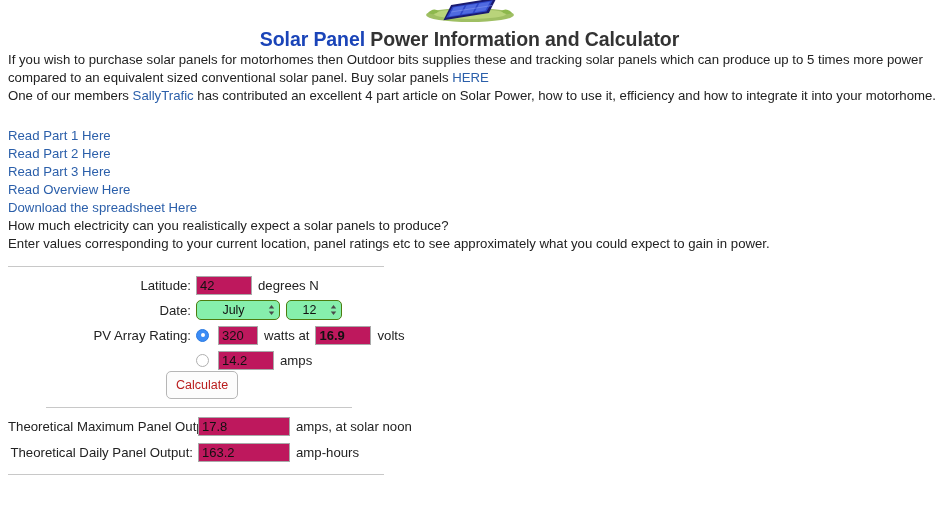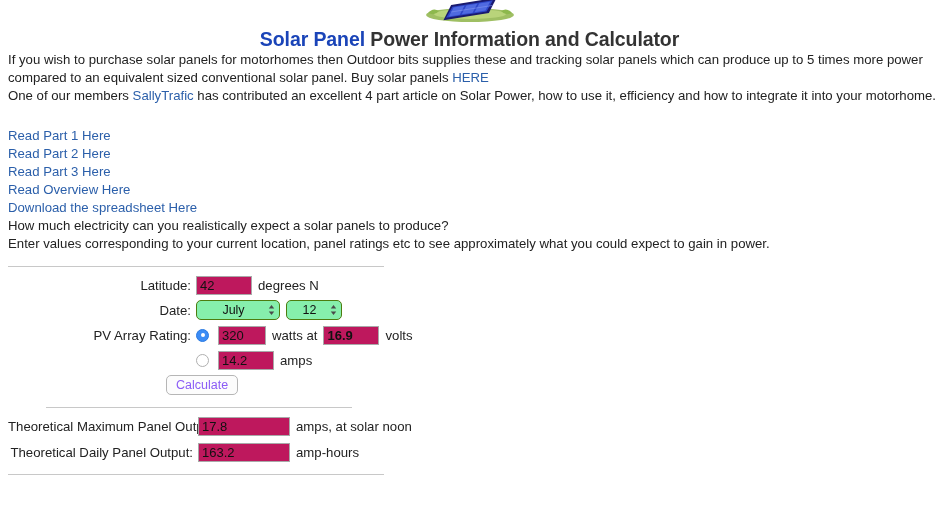--- a/index.html
+++ b/index.html
@@ -109,21 +109,21 @@
     border: 1px solid #a9a9a9;
     background: #be185d;
     height: 19px;
     line-height: 19px;
     padding: 0 2px 0 3px;
     box-sizing: border-box;
     border-radius: 0;
     outline: none;
   }
   .w-lat   { width: 56px; }
-  .w-watts { width: 48px; }
+  .w-watts { width: 40px; }
   .w-volts { width: 56px; font-weight: bold; }
   .w-amps  { width: 56px; }
   .w-out   { width: 92px; }
 
   
   select.msel {
     font-family: "Liberation Sans", sans-serif;
     font-size: 12.5px;
     color: #111111;
     height: 20px;
@@ -178,25 +178,25 @@
     transform: translate(-50%, -50%);
   }
   .radio.off {
     background: #ffffff;
     border: 1px solid #b0b0b0;
   }
 
   button.calc {
     font-family: "Liberation Sans", sans-serif;
     font-size: 12.5px;
-    color: #8b5cf6;
+    color: #b91c1c;
     background: #fcfcfc;
     border: 1px solid #b6b6b6;
     border-radius: 5px;
-    height: 20px;
+    height: 28px;
     padding: 0 9px;
     margin-left: 0;
     cursor: default;
   }
   .btn-row { margin-top: 2px; }
   .btn-offset { width: 158px; }
 
   .out-area { margin-top: 7px; }
   .out-label {
     width: 190px;

